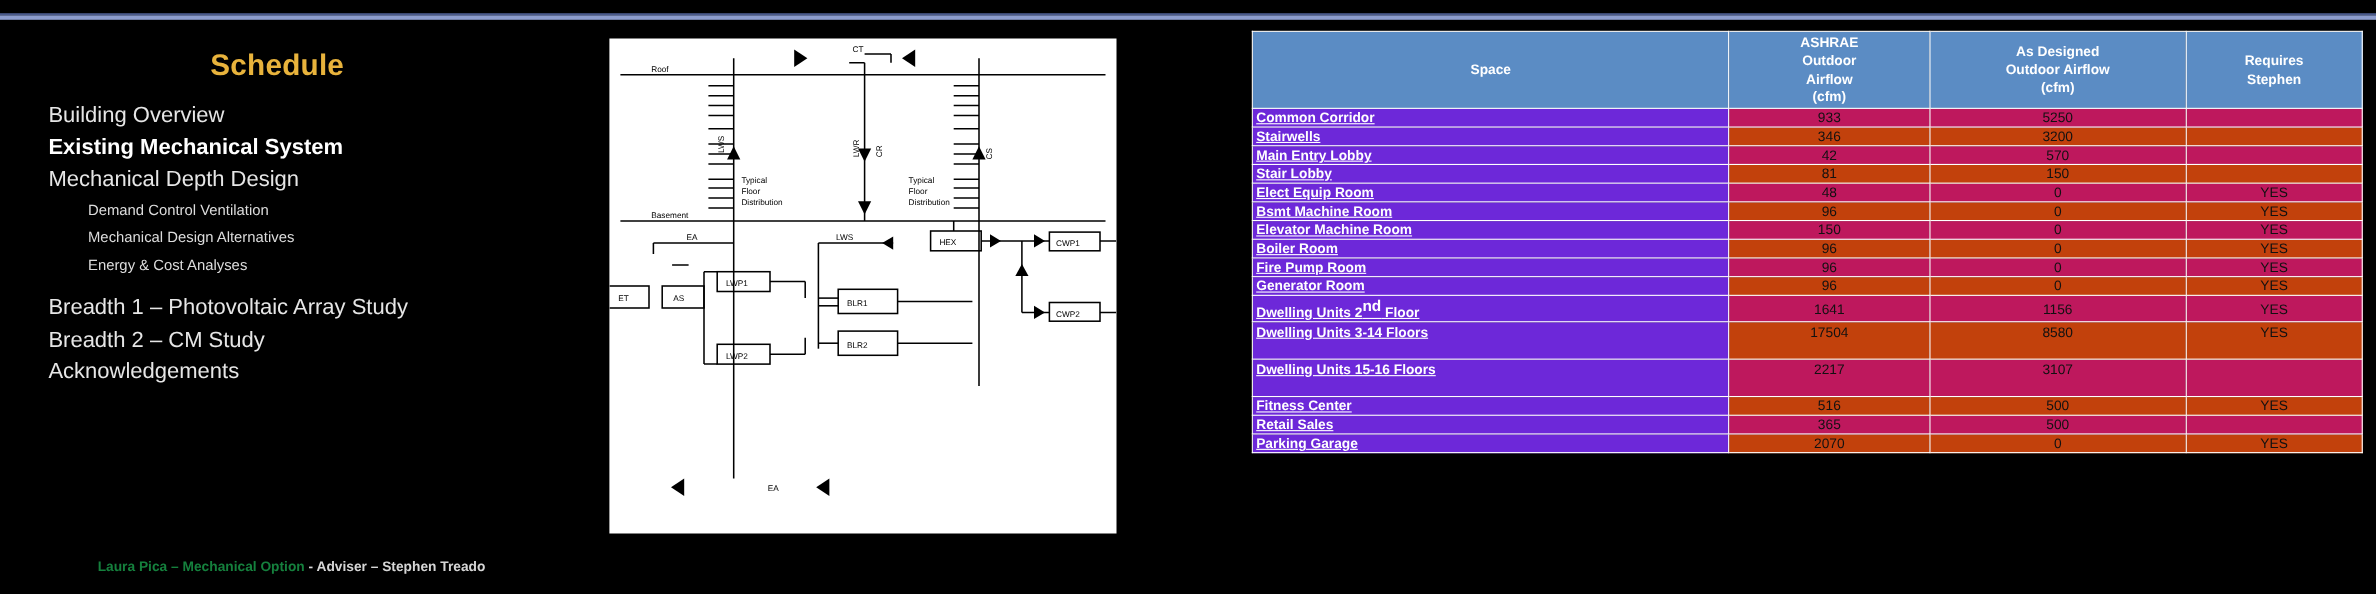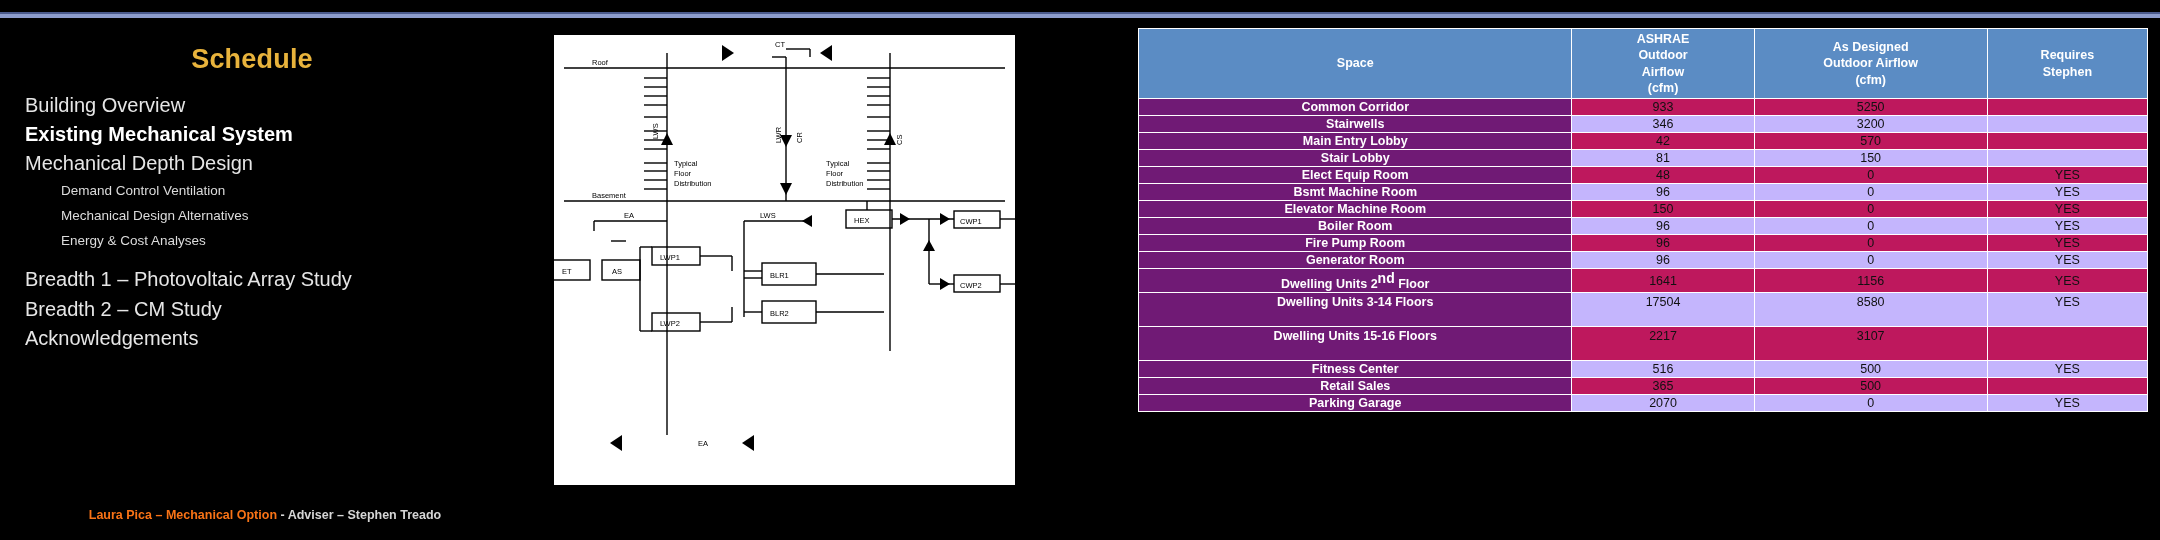--- a/index.html
+++ b/index.html
@@ -36,21 +36,21 @@
   }
   #agenda-title {
     text-align: center;
     color: #e8b33c;
     font-size: 27px;
     font-weight: bold;
     letter-spacing: .2px;
     margin-top: 22px;
     margin-left: -36px;
   }
-  .agenda-list { margin-top: 16px; padding-left: 25px; }
+  .agenda-list { margin-top: 16px; padding-left: 44px; }
   .agenda-item {
     color: #e6e6e6;
     font-size: 20px;
     line-height: 1.46;
     white-space: nowrap;
   }
   .agenda-item.bold { font-weight: bold; color: #ffffff; }
   .agenda-sub {
     color: #dcdcdc;
     font-size: 13.5px;
@@ -62,21 +62,21 @@
   .agenda-gap { height: 12px; }
   #agenda-footer {
     position: absolute;
     left: 0; right: 0;
     bottom: 18px;
     text-align: center;
     margin-left: -10px;
     font-size: 12.5px;
     white-space: nowrap;
   }
-  #agenda-footer .name { color: #f97316; font-weight: bold; }
+  #agenda-footer .name { color: #15803d; font-weight: bold; }
   #agenda-footer .adv { color: #d6d6d6; font-weight: bold; }
 
   
   #diagram {
     position: absolute;
     left: 554px; top: 35px;
     width: 461px; height: 450px;
     background: #ffffff;
     overflow: hidden;
   }
@@ -102,33 +102,34 @@
     background: #5b8cc4;
     color: #ffffff;
     font-weight: bold;
     text-align: center;
     font-size: 12.5px;
     line-height: 1.32;
     vertical-align: middle;
     height: 70px;
   }
   td.space-cell {
-    background: #701a75;
+    background: #6d28d9;
     color: #ffffff;
     font-weight: bold;
-    text-align: center;
+    text-align: left;
     padding-left: 5px;
+    text-decoration: underline;
   }
   td.num, td.flag {
     color: #111111;
     text-align: center;
     font-weight: normal;
   }
   tr.band-a td.num, tr.band-a td.flag { background: #be185d; }
-  tr.band-b td.num, tr.band-b td.flag { background: #c4b5fd; }
+  tr.band-b td.num, tr.band-b td.flag { background: #c2410c; }
   tr.tall td { height: 34px; vertical-align: top; padding-top: 2px; }
   col.c-space { width: 238px; }
   col.c-ash   { width: 100px; }
   col.c-des   { width: 128px; }
   col.c-red   { width: 88px; }
   sup { font-size: 14px; vertical-align: super; }
 </style>
 </head>
 <body>
 

